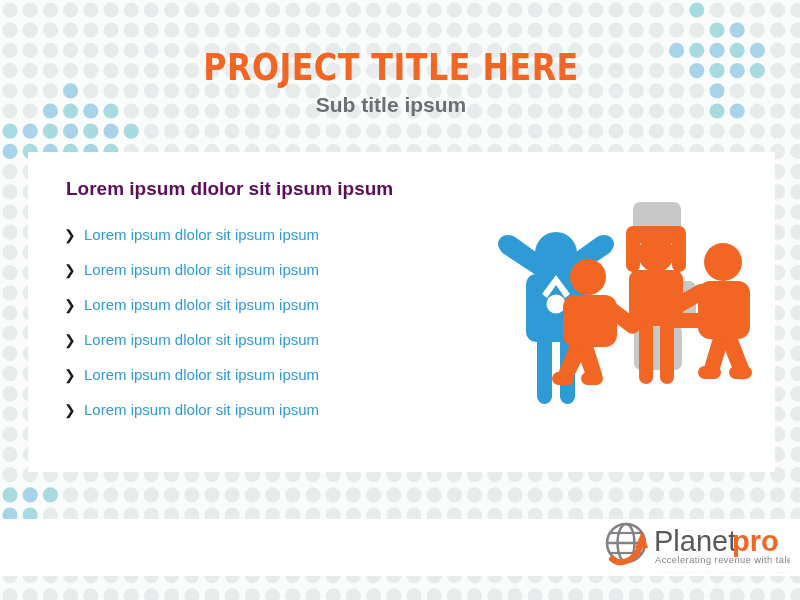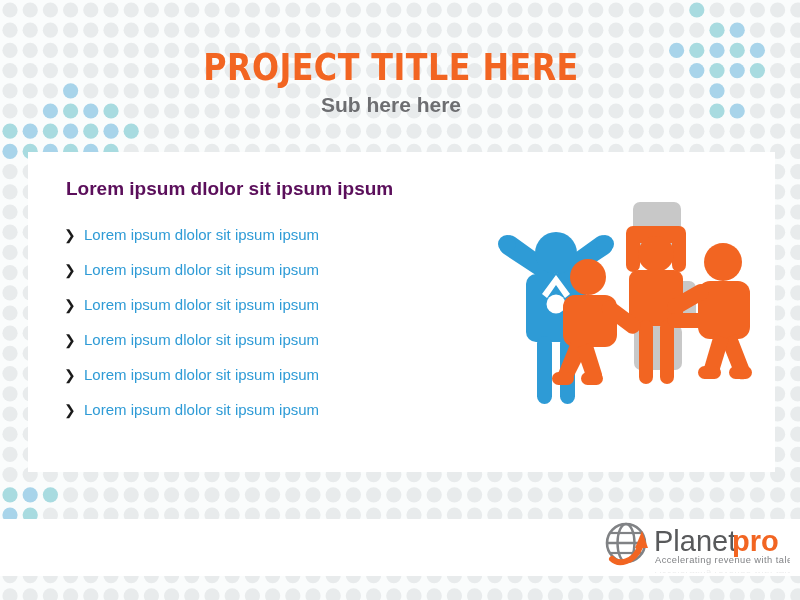--- a/index.html
+++ b/index.html
@@ -1403,21 +1403,21 @@
       <circle cx="757.4" cy="616.0" r="7.6" fill="#e8ebec"></circle>
       <circle cx="777.6" cy="616.0" r="7.6" fill="#e8ebec"></circle>
       <circle cx="797.8" cy="616.0" r="7.6" fill="#e8ebec"></circle>
       <circle cx="818.0" cy="616.0" r="7.6" fill="#e8ebec"></circle>
     </svg>
 
   <div id="content-panel"></div>
 
   <div id="header-block">
     <div id="project-title">PROJECT TITLE HERE</div>
-    <div id="sub-title">Sub here here</div>
+    <div id="sub-title">Sub title ipsum</div>
   </div>
 
   <div id="body-heading">Lorem ipsum dlolor sit ipsum ipsum</div>
 
   <div id="bullet-list">
       <div class="bullet-row">
         <span class="bullet-chevron">❯</span>
         <span class="bullet-text">Lorem ipsum dlolor sit ipsum ipsum</span>
       </div>
       <div class="bullet-row">

